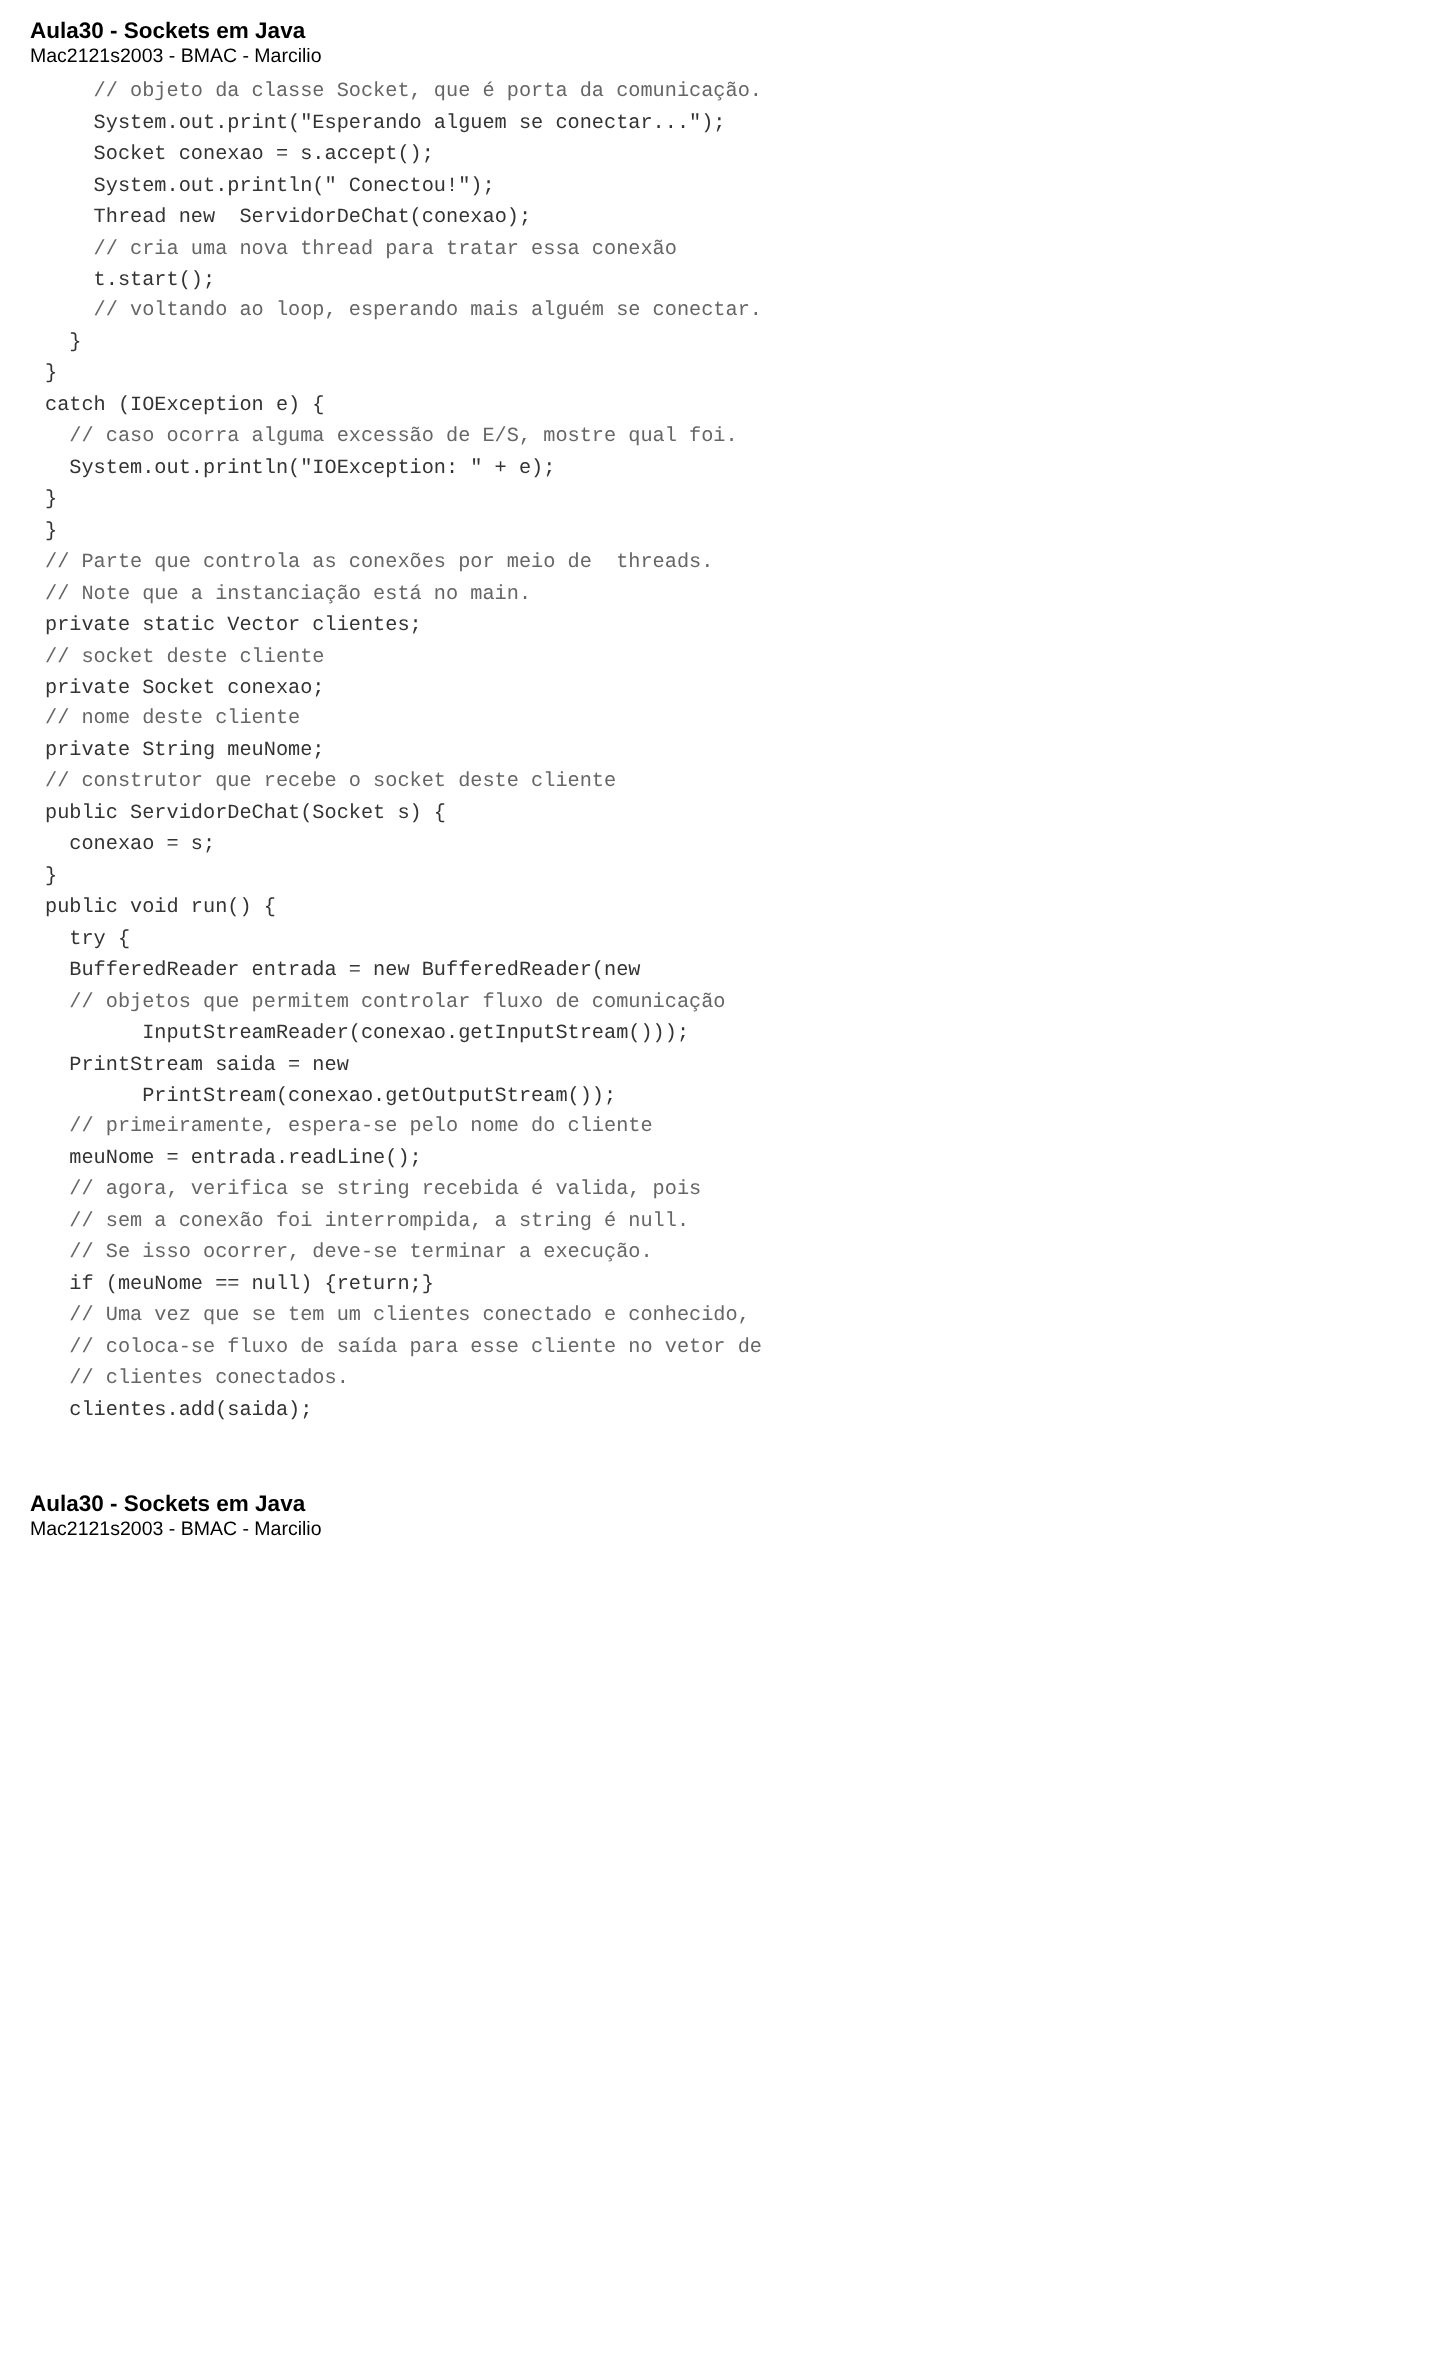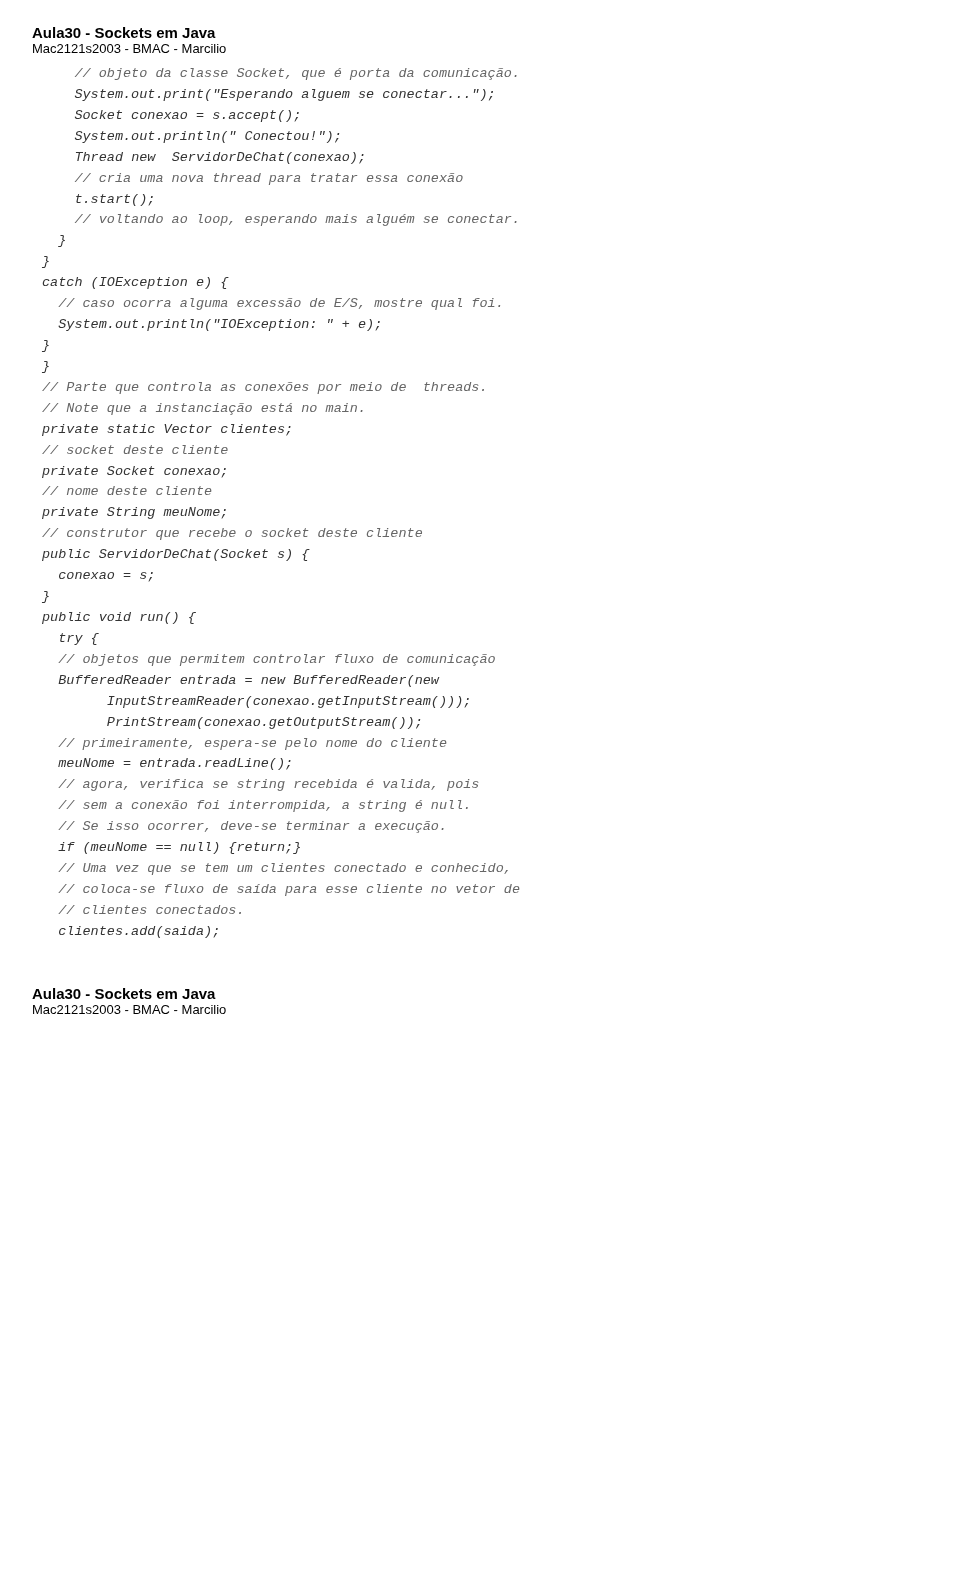--- a/index.html
+++ b/index.html
@@ -14,21 +14,21 @@
       font-size: 14px;
       color: #333333;
       width: 960px;
       min-height: 1581px;
     }
 
     .page-container {
       width: 940px;
       min-height: 1581px;
       background: #ffffff;
-      padding: 12px;
+      padding: 0;
     }
 
     .header {
       padding: 12px 20px 4px 20px;
     }
 
     .header-title {
       font-family: Arial, sans-serif;
       font-size: 15px;
       font-weight: bold;
@@ -37,21 +37,20 @@
 
     .header-subtitle {
       font-family: Arial, sans-serif;
       font-size: 13px;
       color: #000000;
     }
 
     .code-area {
       padding: 4px 20px 20px 30px;
       line-height: 1.55;
-      font-style: italic;
     }
 
     .code-line {
       display: block;
       white-space: pre;
       font-family: 'Courier New', Courier, monospace;
       font-size: 13.5px;
       color: #333333;
     }
 
@@ -113,23 +112,24 @@
       <span class="code-line">private Socket conexao;</span>
       <span class="code-line code-comment">// nome deste cliente</span>
       <span class="code-line">private String meuNome;</span>
       <span class="code-line code-comment">// construtor que recebe o socket deste cliente</span>
       <span class="code-line">public ServidorDeChat(Socket s) {</span>
       <span class="code-line">  conexao = s;</span>
       <span class="code-line">}</span>
       <span class="code-line"></span>
       <span class="code-line">public void run() {</span>
       <span class="code-line">  try {</span>
+      <span class="code-line">  BufferedReader entrada = new BufferedReader(new</span>
       <span class="code-line code-comment">  // objetos que permitem controlar fluxo de comunicação</span>
-      <span class="code-line">  BufferedReader entrada = new BufferedReader(new</span>
       <span class="code-line">        InputStreamReader(conexao.getInputStream()));</span>
+      <span class="code-line">  PrintStream saida = new</span>
       <span class="code-line">        PrintStream(conexao.getOutputStream());</span>
       <span class="code-line code-comment">  // primeiramente, espera-se pelo nome do cliente</span>
       <span class="code-line">  meuNome = entrada.readLine();</span>
       <span class="code-line code-comment">  // agora, verifica se string recebida é valida, pois</span>
       <span class="code-line code-comment">  // sem a conexão foi interrompida, a string é null.</span>
       <span class="code-line code-comment">  // Se isso ocorrer, deve-se terminar a execução.</span>
       <span class="code-line">  if (meuNome == null) {return;}</span>
       <span class="code-line code-comment">  // Uma vez que se tem um clientes conectado e conhecido,</span>
       <span class="code-line code-comment">  // coloca-se fluxo de saída para esse cliente no vetor de</span>
       <span class="code-line code-comment">  // clientes conectados.</span>

